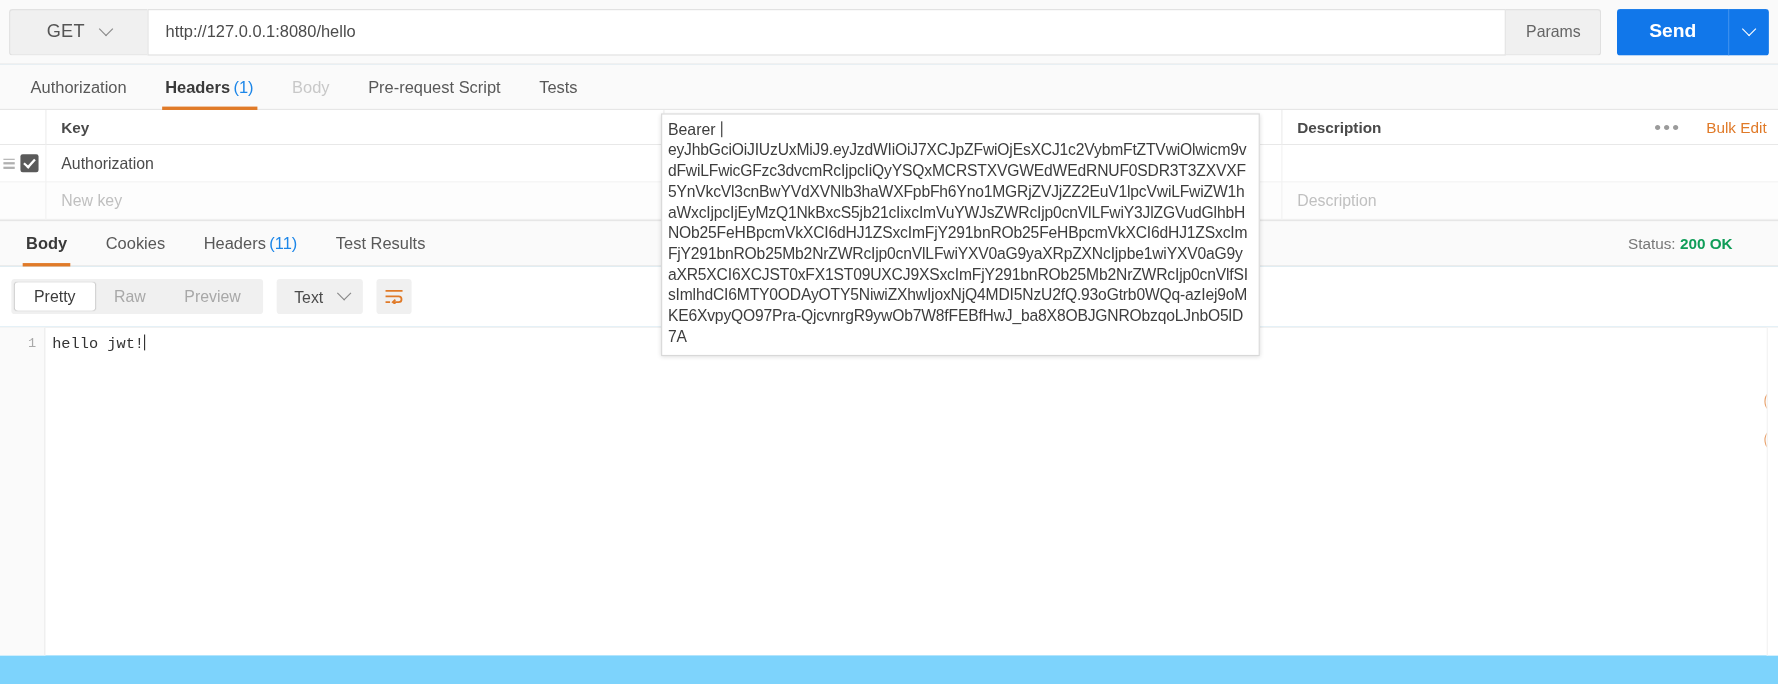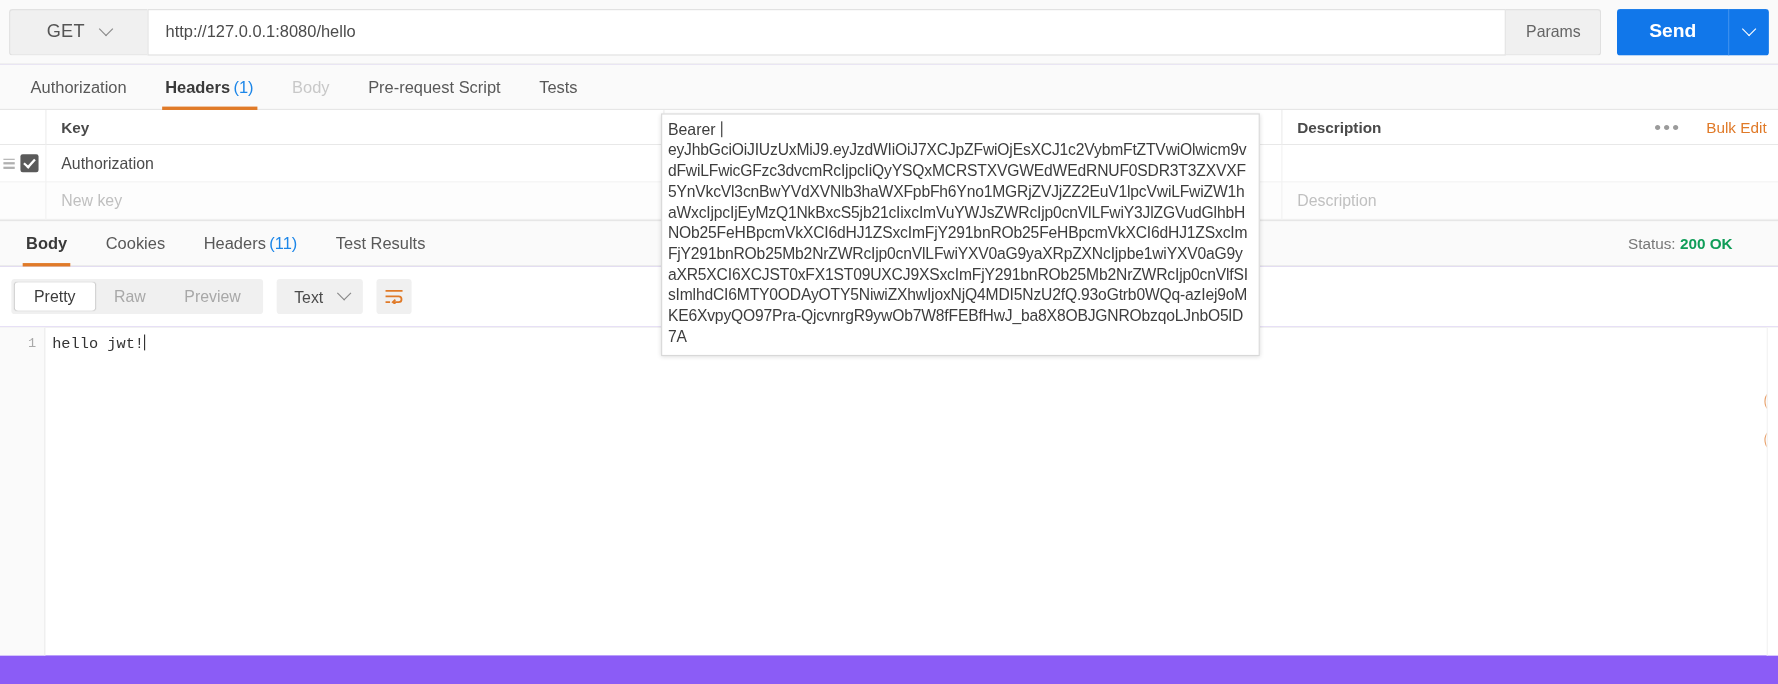--- a/index.html
+++ b/index.html
@@ -8,21 +8,21 @@
     height: 684px;
     overflow: hidden;
     background: #ffffff;
     font-family: "Liberation Sans", sans-serif;
     -webkit-font-smoothing: antialiased;
   }
   .app {
     position: relative;
     width: 1778px;
     height: 684px;
-    background: #8b5cf6;
+    background: #7dd3fc;
   }
   
   .scaleroot {
     position: absolute;
     top: 0; left: 0;
     width: 1568px;
     height: 603px;
     transform-origin: 0 0;
     transform: scale(1.13393, 1.13393);
   }

